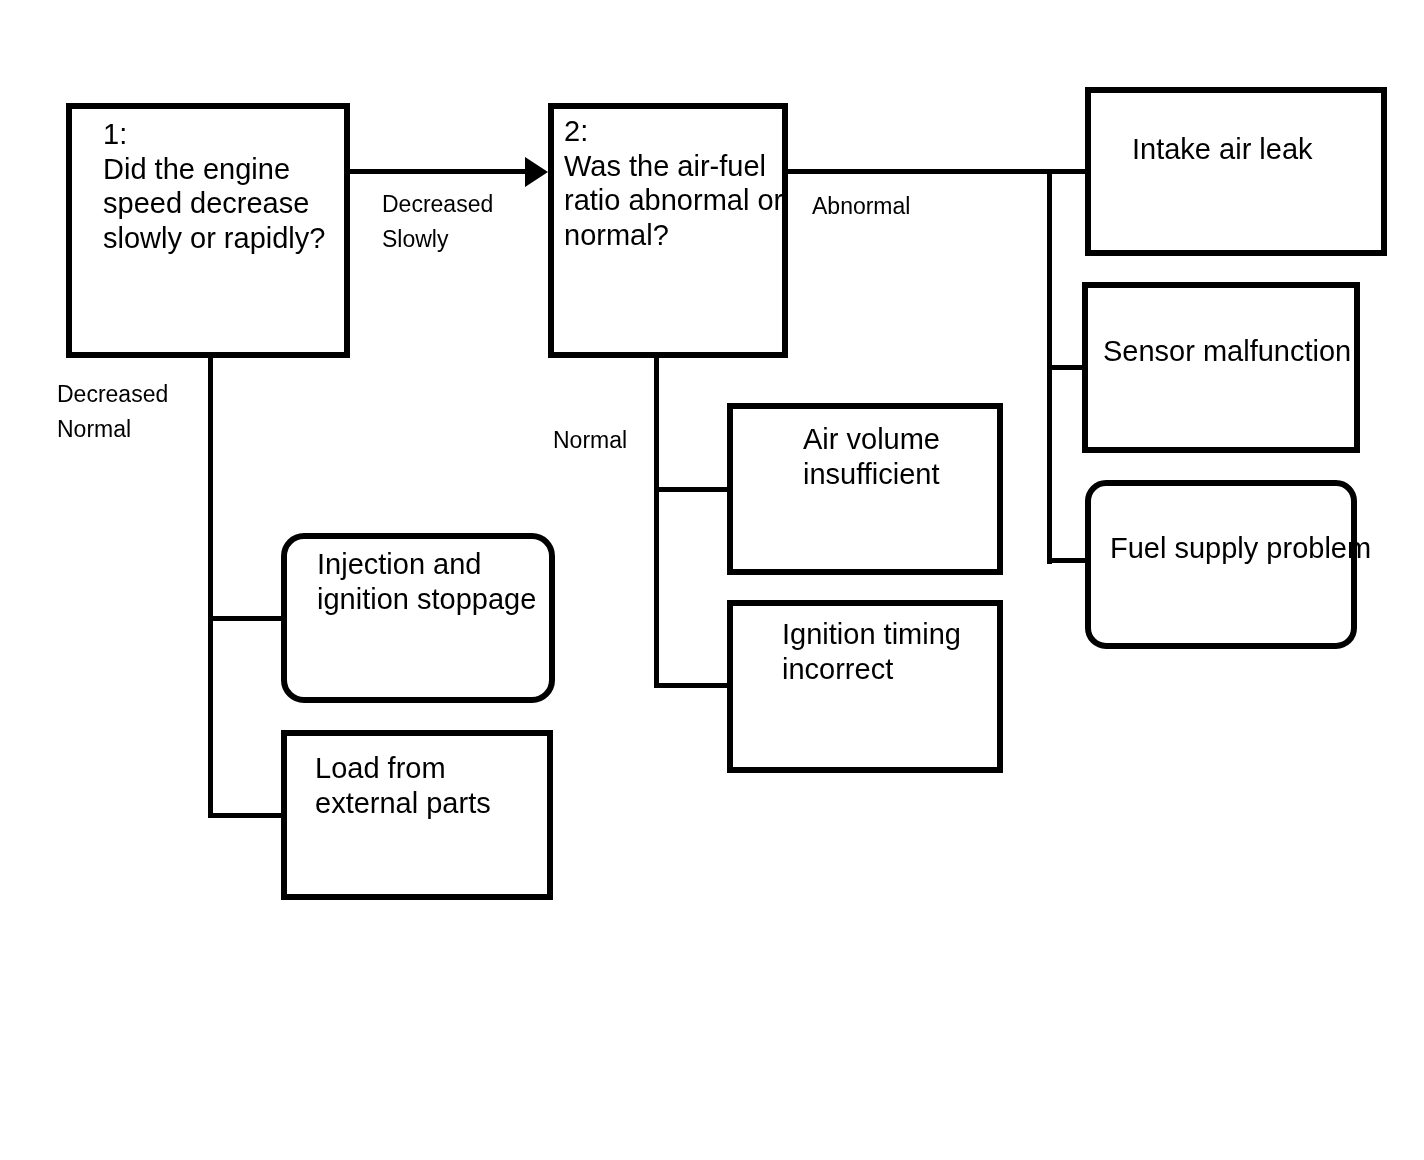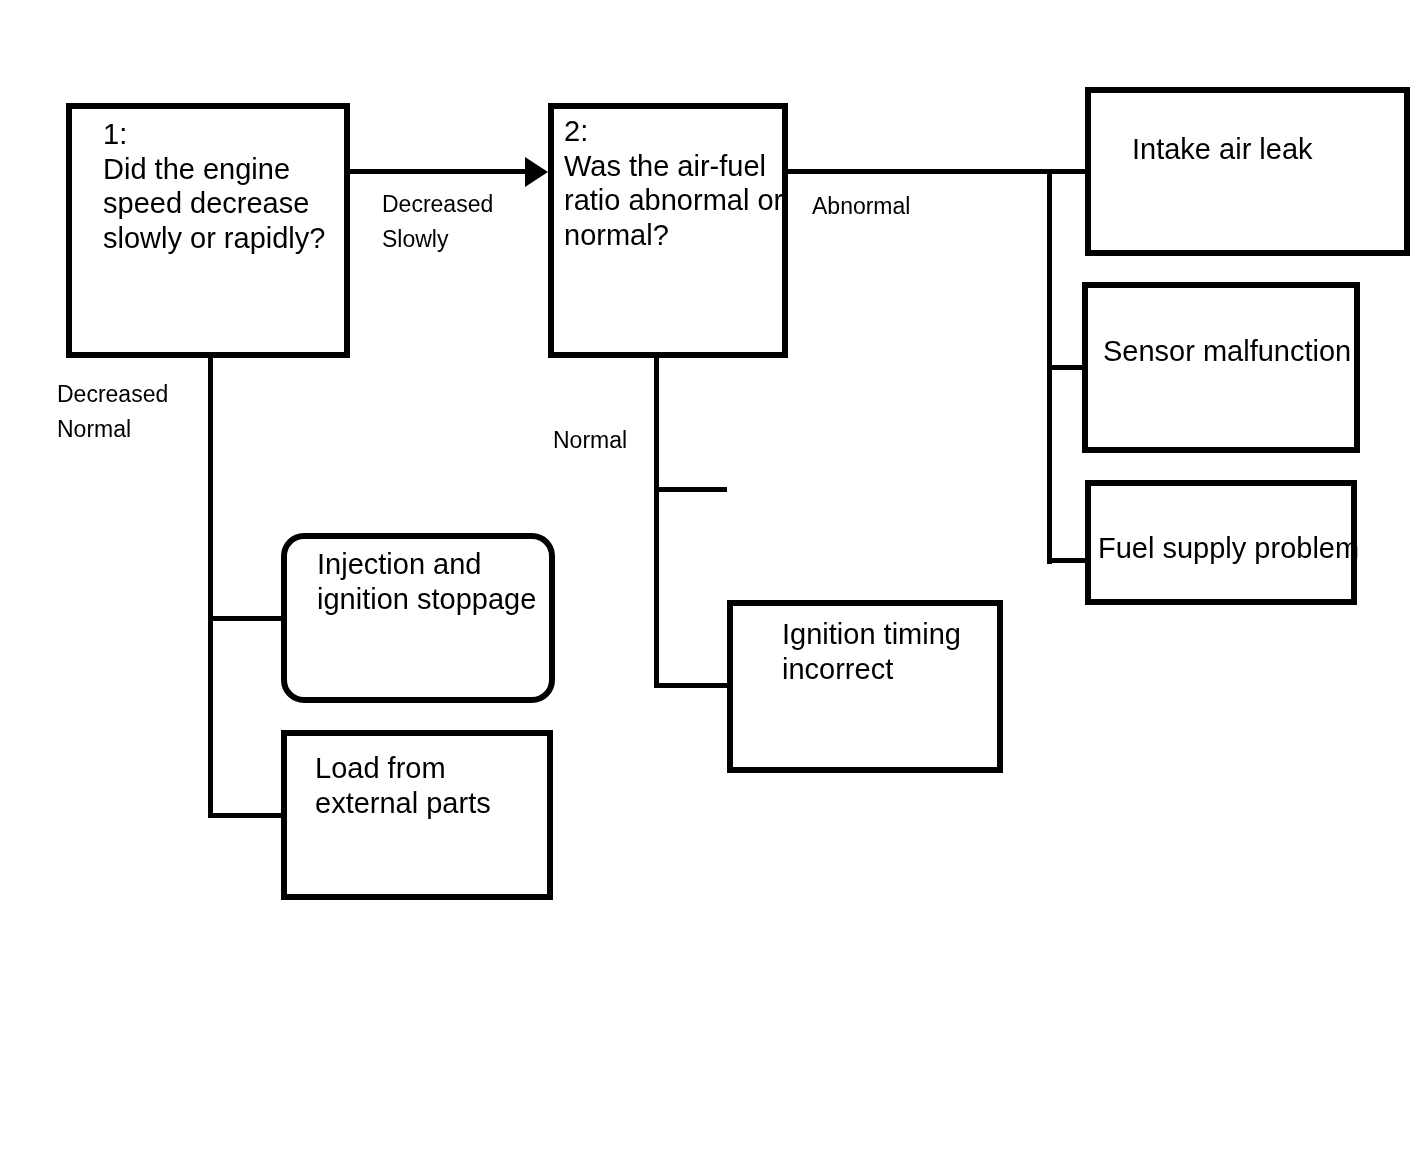--- a/index.html
+++ b/index.html
@@ -87,30 +87,34 @@
     <span class="ln">slowly or rapidly?</span>
   </div>
 
   <div class="node" style="left:548px; top:103px; width:240px; height:255px; padding:5px 0 0 10px;">
     <span class="ln">2:</span>
     <span class="ln">Was the air-fuel</span>
     <span class="ln">ratio abnormal or</span>
     <span class="ln">normal?</span>
   </div>
 
-  <div class="node" style="left:1085px; top:87px; width:325px; height:169px; padding:39px 0 0 41px;">
+  <div class="node" style="left:1085px; top:87px; width:302px; height:169px; padding:39px 0 0 41px;">
     <span class="ln">Intake air leak</span>
   </div>
   <div class="node" style="left:1082px; top:282px; width:278px; height:171px; padding:46px 0 0 15px;">
     <span class="ln">Sensor malfunction</span>
   </div>
-  <div class="node" style="left:1085px; top:480px; width:272px; height:125px; padding:45px 0 0 7px;">
+  <div class="node" style="left:1085px; top:480px; width:272px; height:169px; padding:45px 0 0 19px;border-radius:21px;">
     <span class="ln">Fuel supply problem</span>
   </div>
 
+  <div class="node" style="left:727px; top:403px; width:276px; height:172px; padding:13px 0 0 70px;">
+    <span class="ln">Air volume</span>
+    <span class="ln">insufficient</span>
+  </div>
   <div class="node" style="left:727px; top:600px; width:276px; height:173px; padding:11px 0 0 49px;">
     <span class="ln">Ignition timing</span>
     <span class="ln">incorrect</span>
   </div>
 
   <div class="node" style="left:281px; top:533px; width:274px; height:170px; padding:8px 0 0 30px;border-radius:23px;">
     <span class="ln">Injection and</span>
     <span class="ln">ignition stoppage</span>
   </div>
   <div class="node" style="left:281px; top:730px; width:272px; height:170px; padding:15px 0 0 28px;">

